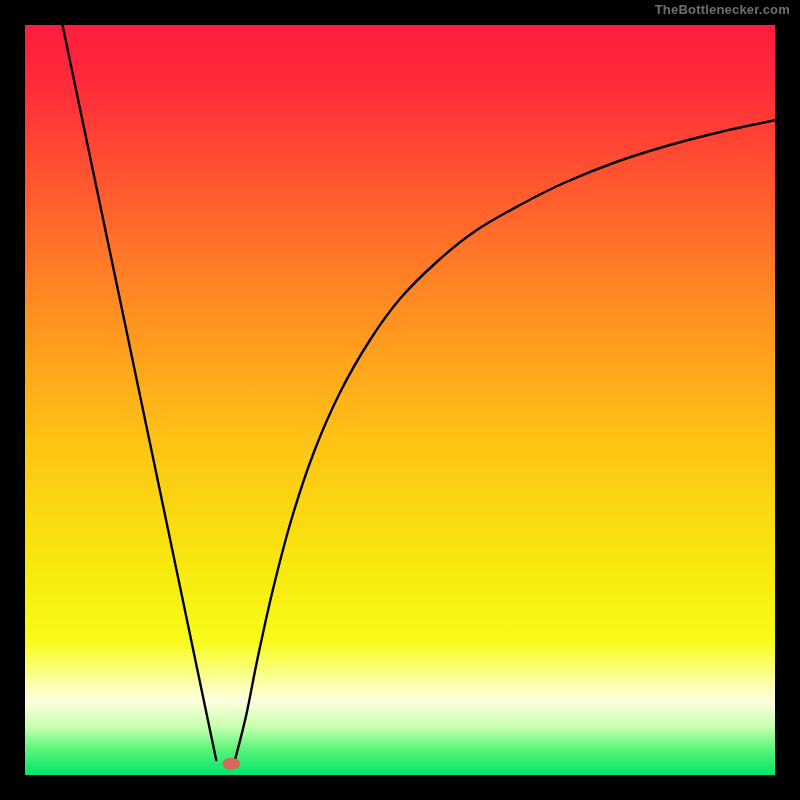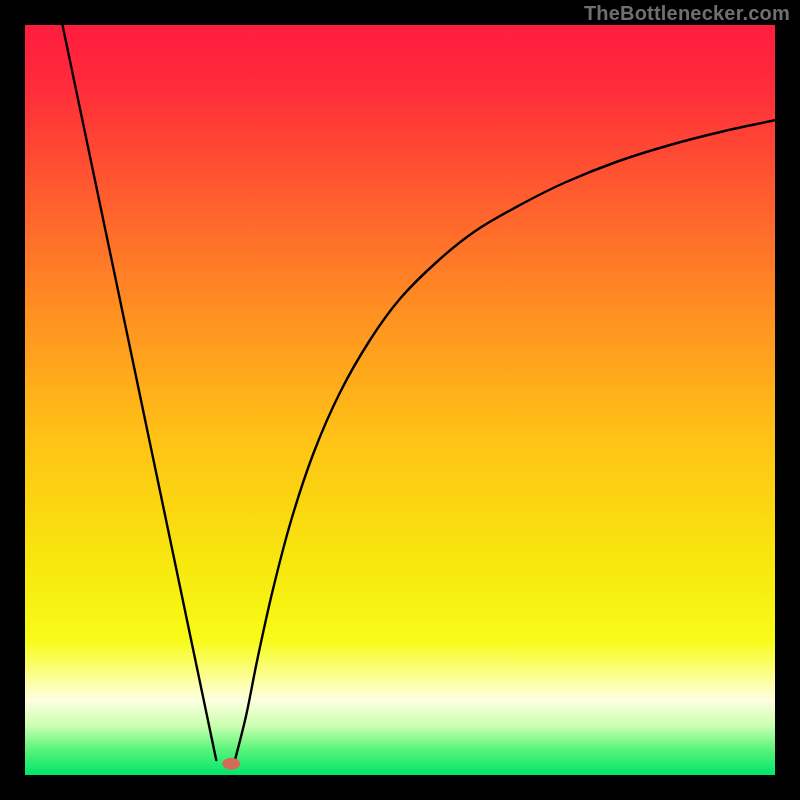--- a/index.html
+++ b/index.html
@@ -16,21 +16,21 @@
     top: 25px;
     width: 750px;
     height: 750px;
     background: #000;
   }
   .watermark {
     position: absolute;
     top: 2px;
     right: 10px;
     font-family: Arial, Helvetica, sans-serif;
-    font-size: 20px;
+    font-size: 13px;
     font-weight: 600;
     color: #6f6f6f;
     letter-spacing: 0.2px;
     z-index: 10;
   }
   svg {
     display: block;
   }
 </style>
 </head>

